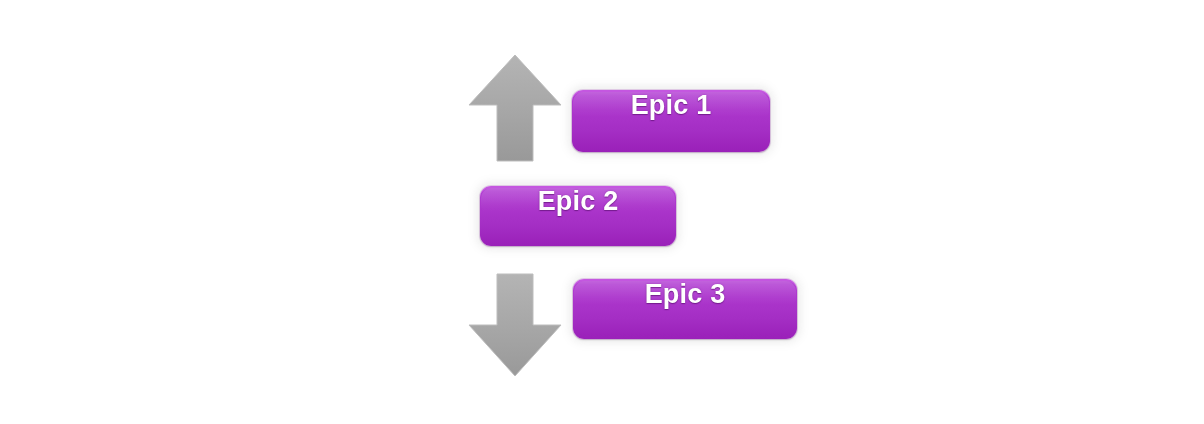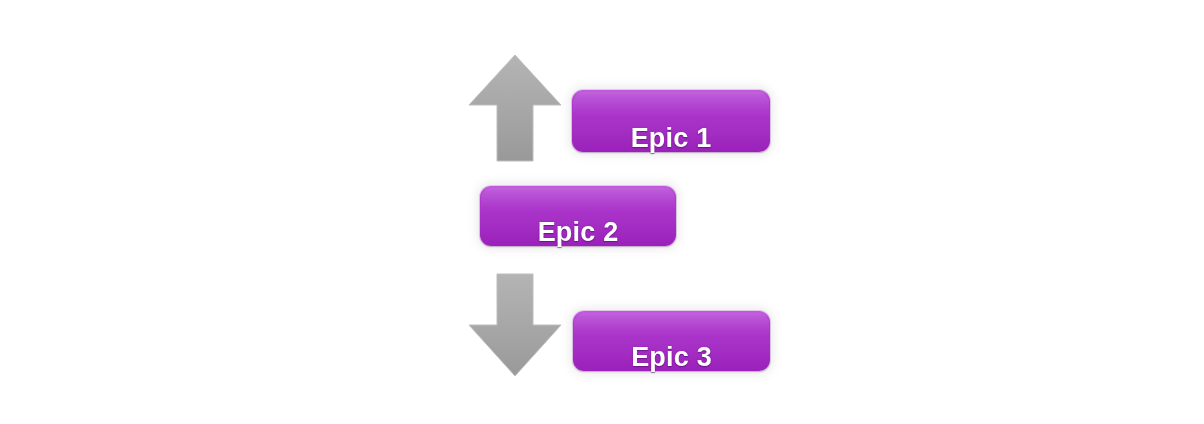--- a/index.html
+++ b/index.html
@@ -31,21 +31,21 @@
 
   #arrow-up-wrap   { left: 468px; top: 54px;  width: 94px;  height: 108px; }
   #arrow-down-wrap { left: 468px; top: 273px; width: 94px;  height: 104px; }
 
   
   .epic-button {
     position: absolute;
     box-sizing: border-box;
     border-radius: 11px;
     display: flex;
-    align-items: flex-end;
+    align-items: flex-start;
     justify-content: center;
     background: linear-gradient(to bottom,
                 #b645d6 0%,
                 #b13ed2 6%,
                 #ab35cb 35%,
                 #a42ec4 65%,
                 #9c23bb 92%,
                 #9a21b9 100%);
     border-top: 2px solid #c457e0;
     box-shadow:
@@ -80,21 +80,21 @@
     line-height: 1;
     text-shadow:
       0 1px 1px rgba(80, 10, 100, 0.55),
       0 0 2px rgba(90, 15, 110, 0.35);
     white-space: nowrap;
     user-select: none;
   }
 
   #epic-1 { left: 572px; top: 90px;  width: 198px; height: 62px; }
   #epic-2 { left: 472px; top: 186px; width: 196px; height: 60px; margin-left: 8px; }
-  #epic-3 { left: 573px; top: 279px; width: 197px; height: 60px; margin-top: 32px; }
+  #epic-3 { left: 573px; top: 279px; width: 224px; height: 60px; }
 </style>
 </head>
 <body>
 
 <div class="canvas">
 
   <div class="arrow" id="arrow-up-wrap">
     <svg width="94" height="108" viewBox="0 0 94 108" xmlns="http://www.w3.org/2000/svg">
       <defs>
         <linearGradient id="grayGradUp" x1="0" y1="0" x2="0" y2="1">

